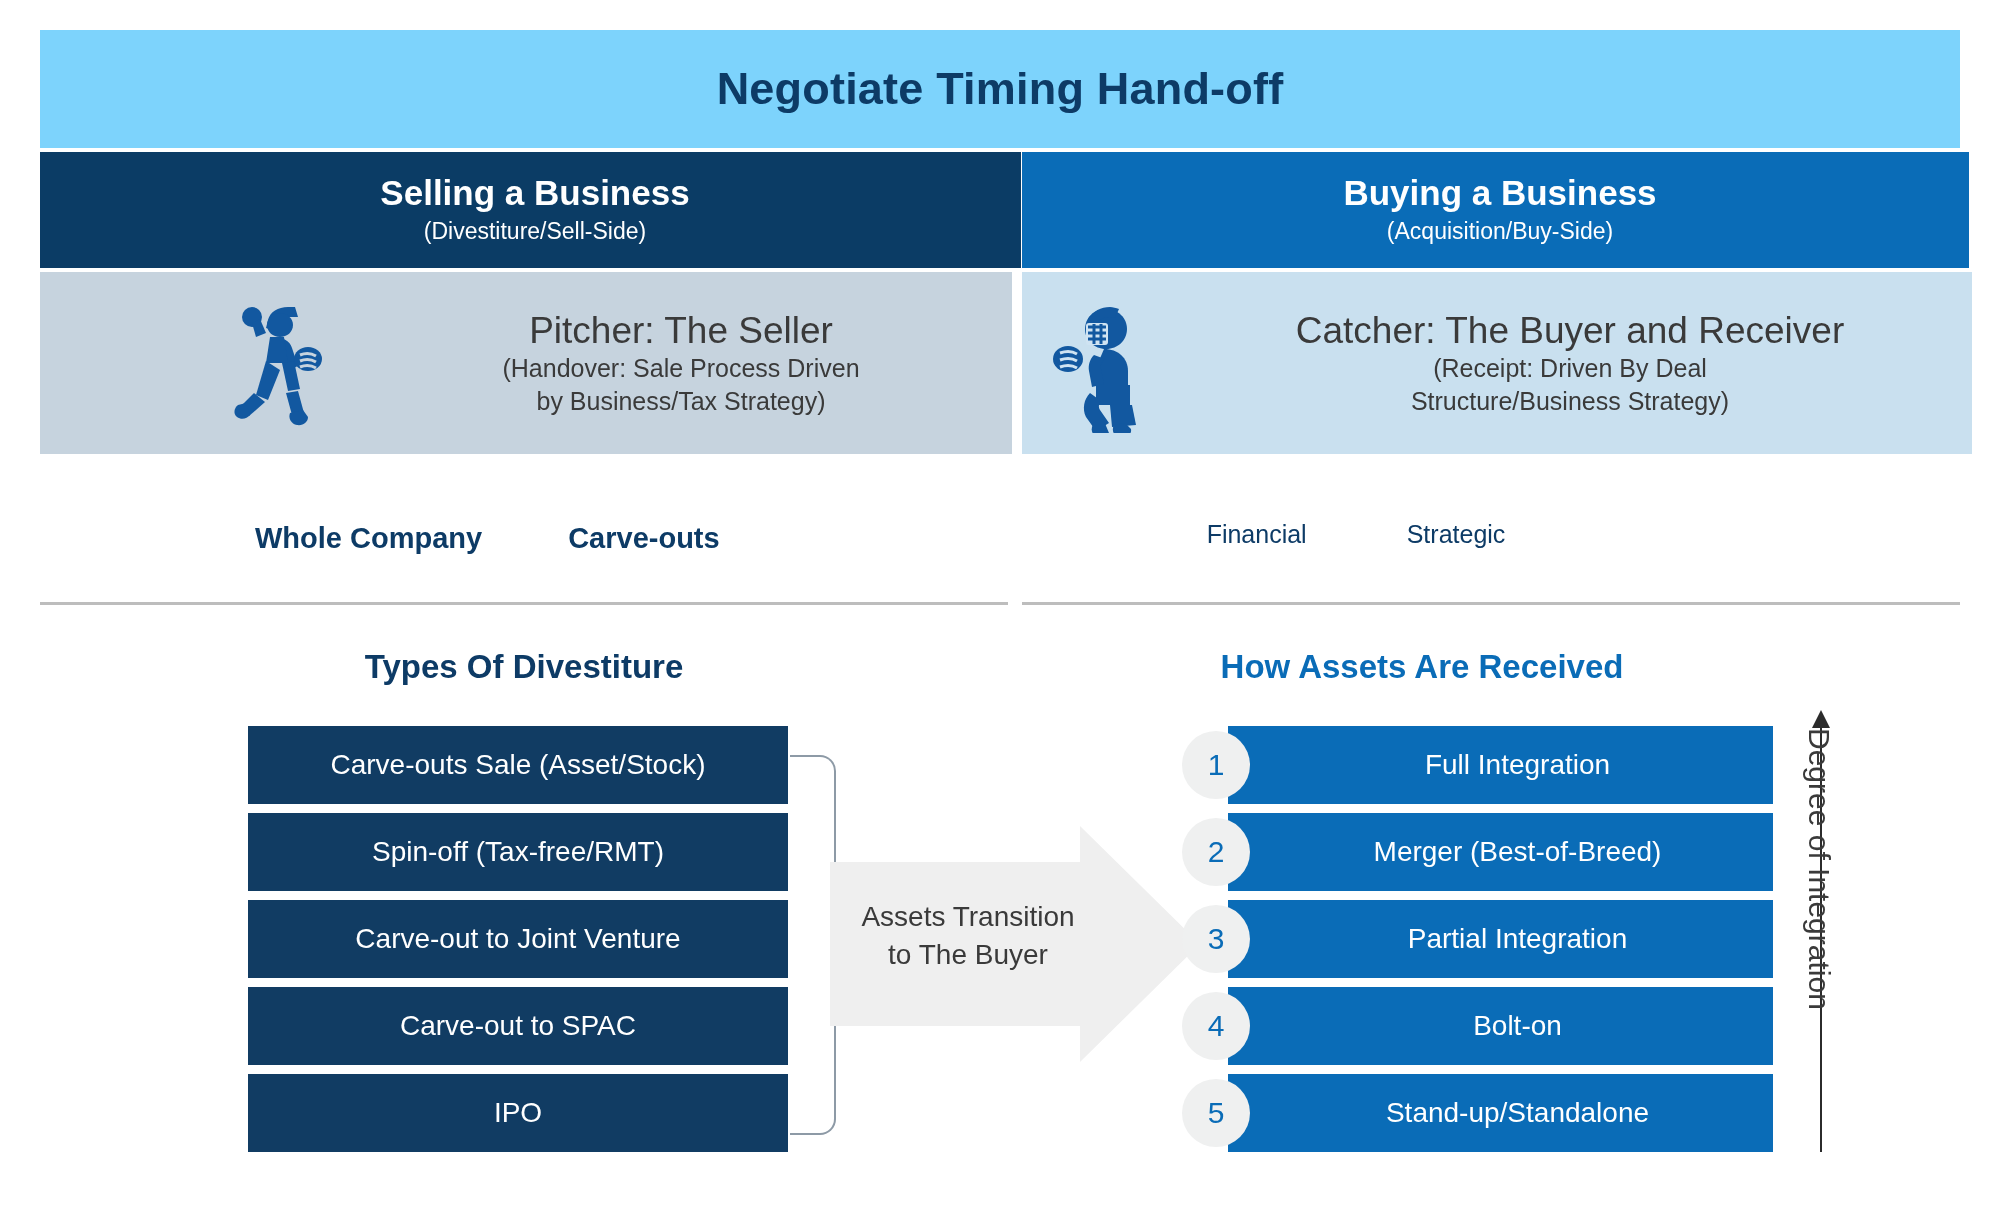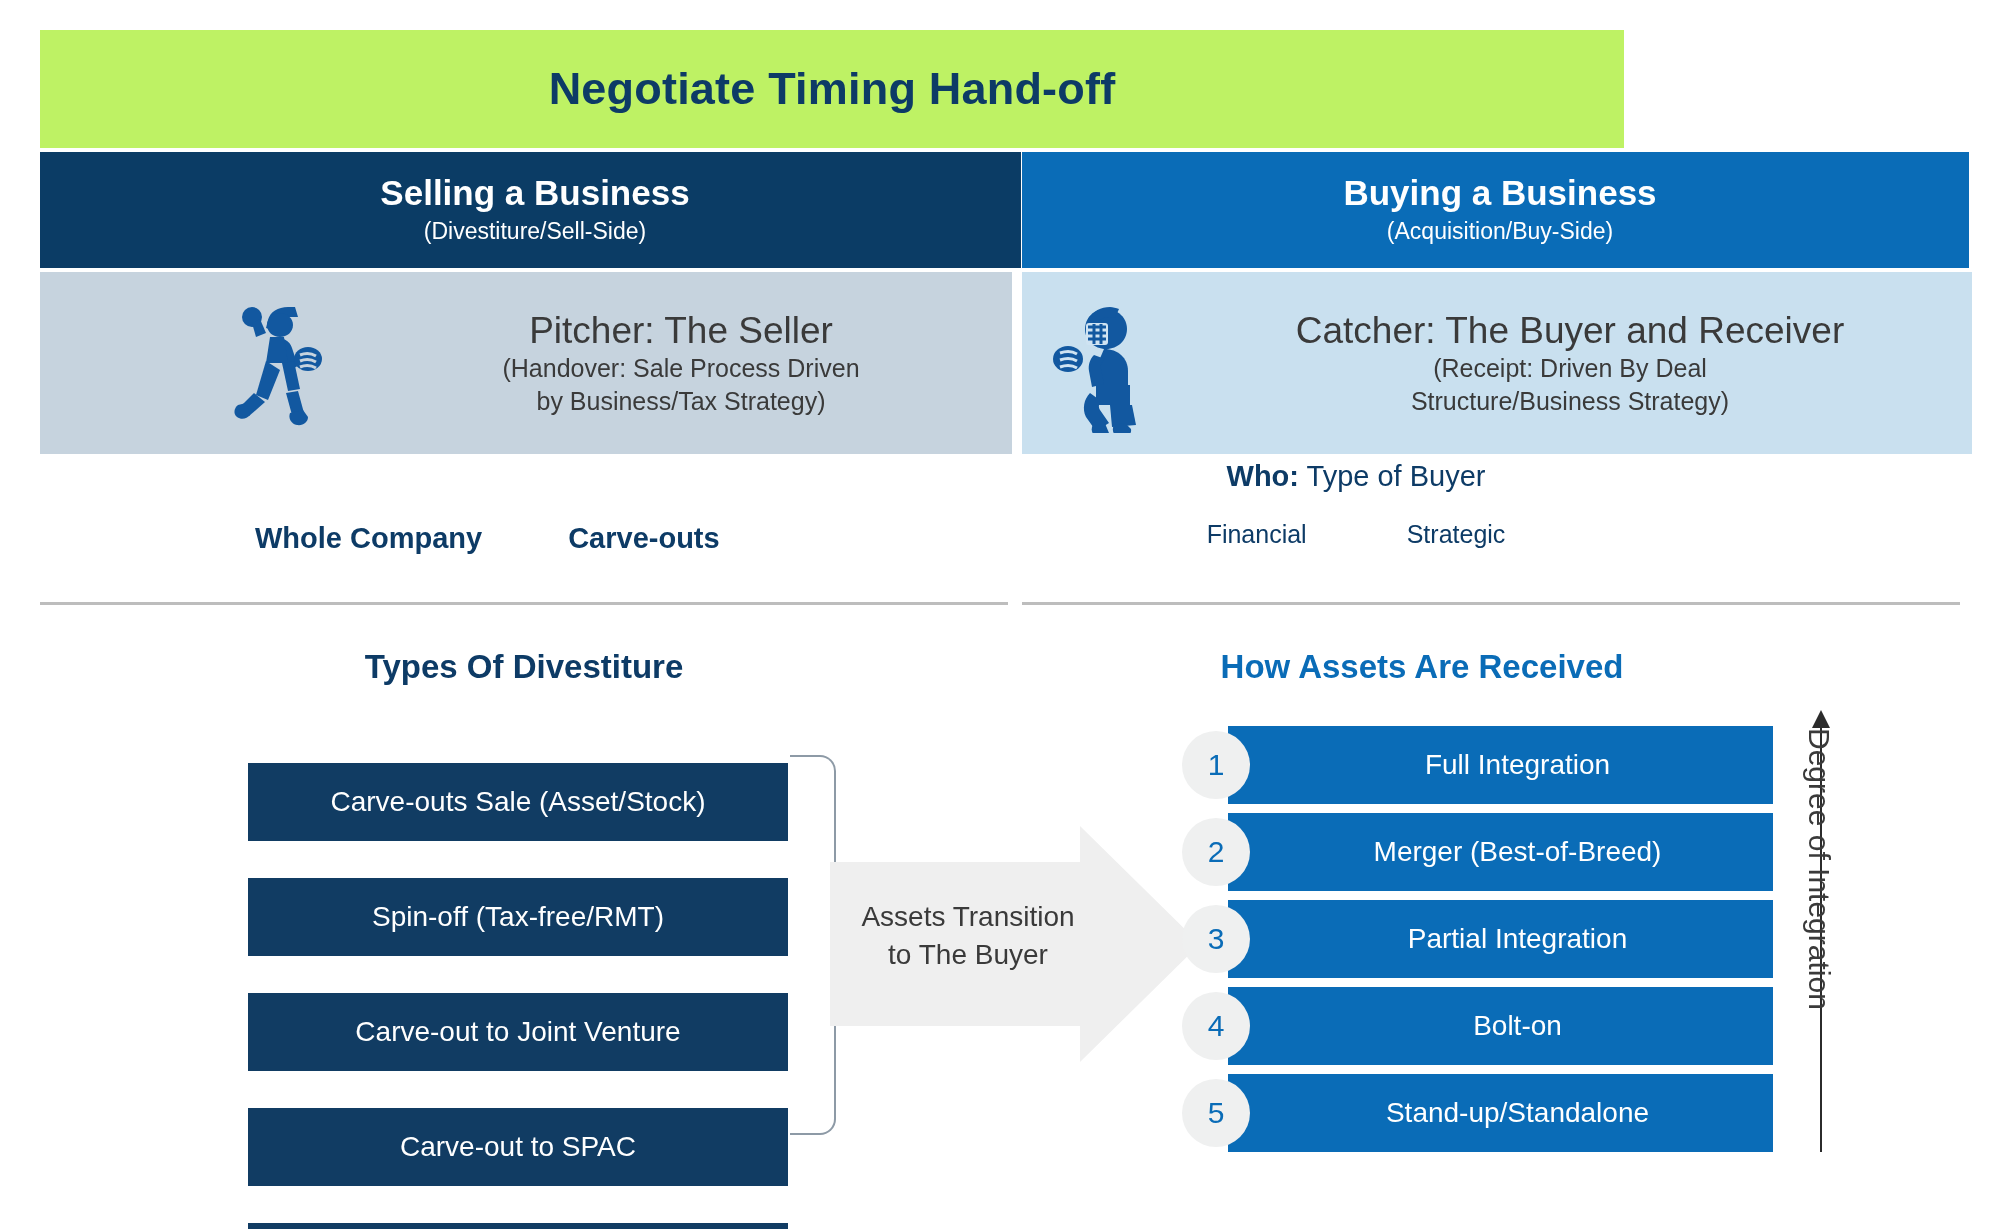--- a/index.html
+++ b/index.html
@@ -8,22 +8,22 @@
     background:#ffffff;
     font-family:"Liberation Sans", sans-serif;
     color:#262626;
     overflow:hidden;
     position:relative;
   }
   .canvas{position:absolute;inset:0;}
 
   
   .title-bar{
-    position:absolute;left:40px;top:30px;width:1584px;height:118px;
-    background:#bef264;
+    position:absolute;left:40px;top:30px;width:1920px;height:118px;
+    background:#7dd3fc;
     display:flex;align-items:center;justify-content:center;
   }
   .title-bar .title{
     font-size:45px;font-weight:bold;color:#0d3b66;letter-spacing:.2px;
   }
 
   
   .col-head{
     position:absolute;top:152px;height:116px;
     display:flex;flex-direction:column;align-items:center;justify-content:center;
@@ -81,21 +81,21 @@
     position:absolute;font-size:33px;font-weight:bold;text-align:center;
   }
   .sec-title.left{left:40px;top:648px;width:968px;color:#0d3b66;}
   .sec-title.right{left:1022px;top:648px;width:800px;color:#0a6cb7;}
 
   
   .stack-left{position:absolute;left:248px;top:726px;width:540px;}
   .row-left{
     height:78px;margin-bottom:9px;background:#113c63;
     display:flex;align-items:center;justify-content:center;
-    color:#ffffff;font-size:28px;margin-top:37px;
+    color:#ffffff;font-size:28px;
   }
   .row-left:last-child{margin-bottom:0;}
 
   
   .bracket{
     position:absolute;left:790px;top:755px;width:46px;height:380px;
     border:2px solid #8d9aa6;border-left:none;
     border-radius:0 16px 16px 0;
     box-sizing:border-box;
   }
@@ -221,23 +221,20 @@
   </div>
 
   <div class="mid-left">
     <div class="pair">
       <span>Whole Company</span>
       <span>Carve-outs</span>
     </div>
   </div>
 
   <div class="mid-right">
-    <div class="who">
-      <b>Who:</b><span> Type of Buyer</span>
-    </div>
     <div class="pair">
       <span>Financial</span>
       <span>Strategic</span>
     </div>
   </div>
 
   <div class="rule left"></div>
   <div class="rule right"></div>
 
   <div class="sec-title left">Types Of Divestiture</div>

